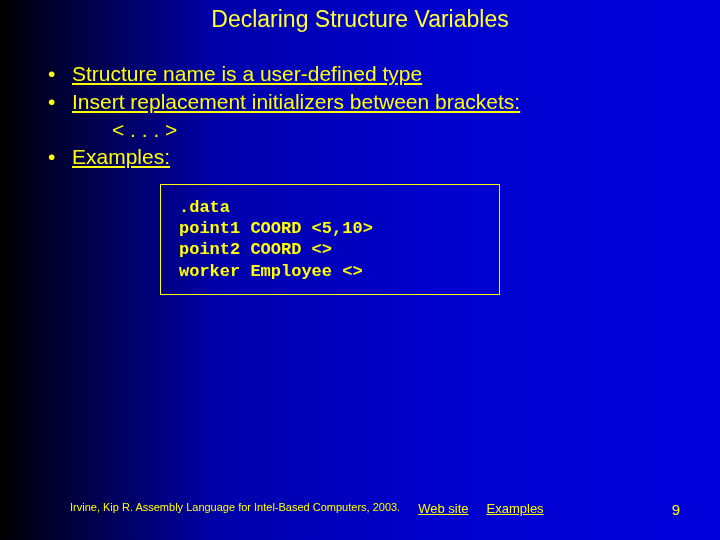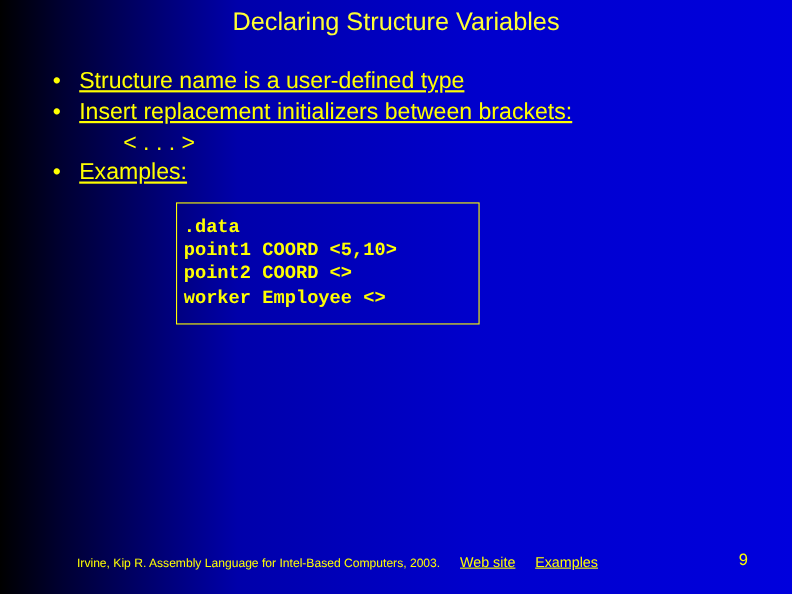--- a/index.html
+++ b/index.html
@@ -40,37 +40,37 @@
     top: 0;
   }
   .sub-indent {
     margin-left: 72px;
     font-size: 21px;
     margin-bottom: 2px;
   }
   .code-box {
     border: 1px solid #ffff00;
     margin: 14px 0 0 120px;
-    padding: 12px 6px;
-    width: 276px;
+    padding: 12px 18px;
+    width: 340px;
     font-family: "Courier New", monospace;
     font-size: 17px;
     font-weight: bold;
     line-height: 1.25;
     white-space: pre;
   }
   .footer {
     position: absolute;
     bottom: 22px;
     left: 0;
     right: 0;
     padding: 0 40px 0 70px;
     font-size: 11px;
     display: flex;
-    align-items: flex-end;
+    align-items: flex-start;
   }
   .footer-cite {
     color: #ffff00;
   }
   .footer-link {
     color: #ffff00;
     text-decoration: underline;
     margin-left: 18px;
     font-size: 13px;
     cursor: pointer;

